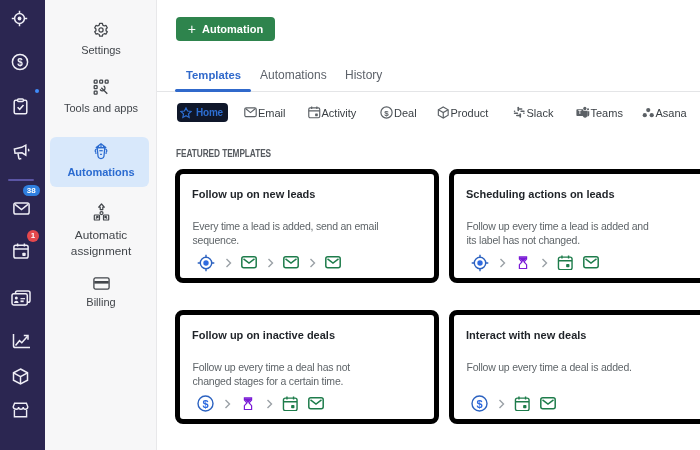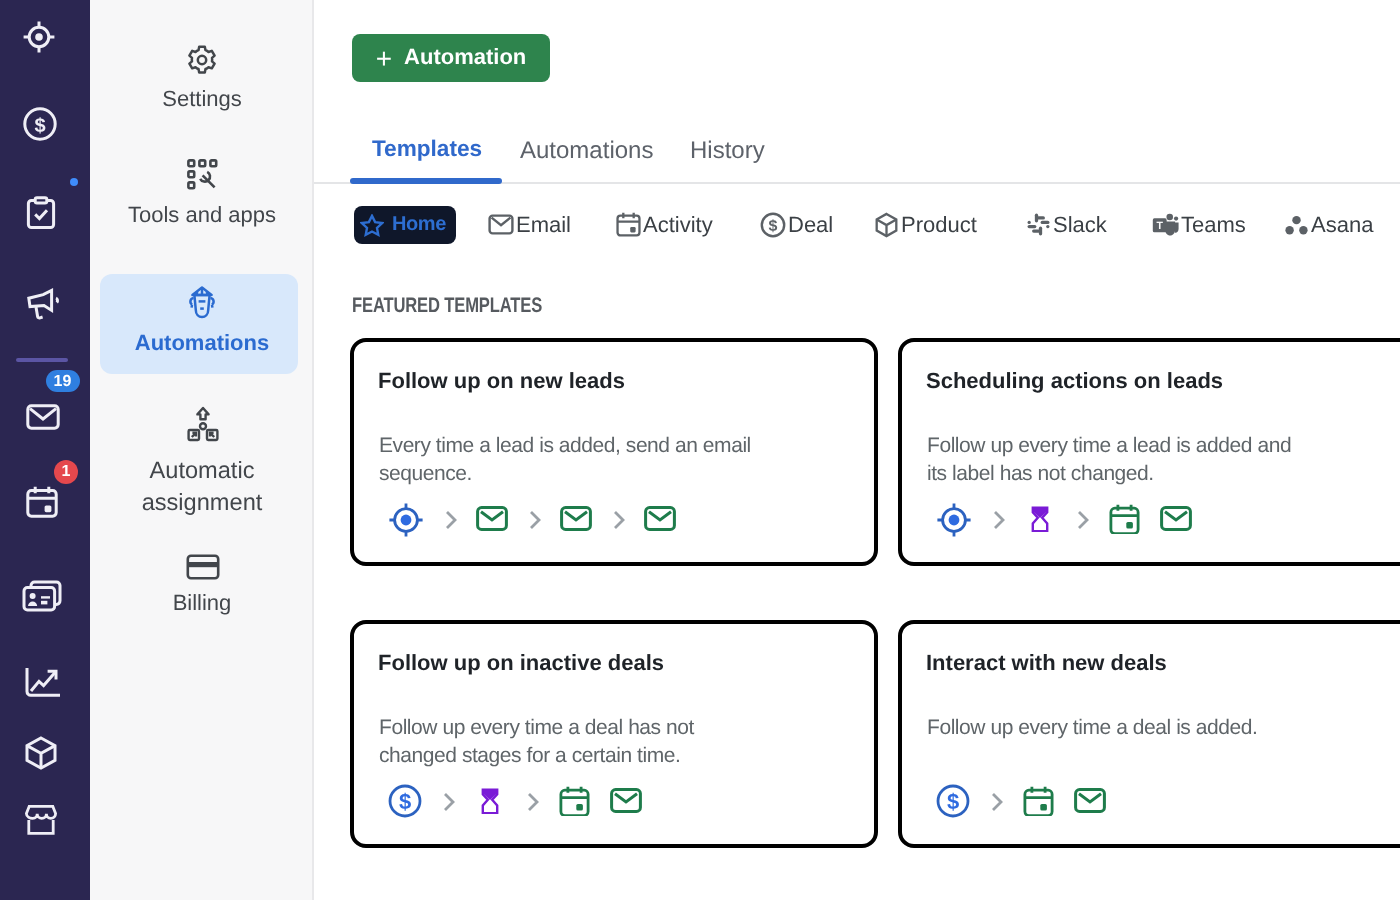--- a/index.html
+++ b/index.html
@@ -20,21 +20,21 @@
   #btn { position:absolute; left:19px; top:17px; width:99px; height:24px; background:#2e844d; border-radius:4px; color:#fff; font-size:11px; font-weight:700; display:flex; align-items:center; justify-content:center; gap:6px; }
   #btn .plus { font-weight:400; font-size:14px; margin-top:-1px; }
   .tab { position:absolute; top:68px; font-size:12px; color:#5d626a; }
   .tab.active { color:#3069cb; font-weight:700; font-size:11.3px; top:68.7px; }
   #tabline { position:absolute; left:0; top:91px; width:543px; height:1px; background:#e4e5e7; }
   #tabunder { position:absolute; left:18px; top:89px; width:76px; height:3px; background:#3069cb; border-radius:2px; }
   .chip { position:absolute; top:104px; height:17px; display:flex; align-items:center; gap:1px; font-size:11px; color:#3b4045; }
   .chip svg { flex:none; }
   #chiphome { left:20px; background:#0f172a; border-radius:4px; padding:0 5px 0 3px; margin-top:-1px; height:19px; color:#2d6ed1; font-weight:700; font-size:10px; letter-spacing:-0.2px; gap:4px; }
   #feat { position:absolute; left:19px; top:147px; font-size:10.5px; font-weight:700; color:#565a5f; letter-spacing:-0.1px; transform:scaleX(0.79); transform-origin:left center; }
-  .card { position:absolute; width:264px; height:114px; border:2px solid #000000; border-radius:8px; background:#fff; }
+  .card { position:absolute; width:264px; height:114px; border:5px solid #000000; border-radius:8px; background:#fff; }
   .card h3 { font-size:11px; font-weight:700; color:#1f2328; position:absolute; left:12px; top:13.5px; }
   .card p { font-size:10.5px; letter-spacing:-0.22px; line-height:14px; color:#5f6569; position:absolute; left:12.5px; top:45px; width:200px; }
   .icons { position:absolute; left:17px; top:78.5px; display:flex; align-items:center; gap:9.5px; height:20px; }
 </style>
 </head>
 <body>
 
 <div id="rail">
 
   <svg width="17" height="17" style="left:11px;top:10px" viewBox="0 0 17 17" fill="none" stroke="#efeef6" stroke-width="1.5">
@@ -57,21 +57,21 @@
   <svg width="18" height="16" style="left:12px;top:144px" viewBox="0 0 18 16" fill="none" stroke="#efeef6" stroke-width="1.5">
     <path d="M13.8 1.2 L13.8 11.2 L10 8.8 L3 9.3 L2.4 5.1 L9.6 3.3 Z"></path>
     <path d="M6 9.5 L6.8 14.2 C6.9 14.8 7.5 15.1 8 14.9 L9.3 14.5"></path>
     <path d="M16 5.1 C16.8 5.4 17 6.6 16.4 7.3"></path>
   </svg>
 
   <svg width="17" height="13" style="left:13px;top:201.5px" viewBox="0 0 17 13" fill="none" stroke="#efeef6" stroke-width="1.5">
     <rect x="0.9" y="0.9" width="15.2" height="11.2" rx="1.8"></rect>
     <path d="M2 2.3l6.5 5.2 6.5-5.2"></path>
   </svg>
-  <div class="badge" style="left:23px;top:185px;width:16.5px;height:11px;border-radius:6px;background:#2f7fe0;line-height:11.5px;">19</div>
+  <div class="badge" style="left:23px;top:185px;width:16.5px;height:11px;border-radius:6px;background:#2f7fe0;line-height:11.5px;">38</div>
 
   <svg width="16" height="16" style="left:13px;top:242.5px" viewBox="0 0 16 16" fill="none" stroke="#efeef6" stroke-width="1.5">
     <rect x="0.9" y="2.3" width="14.2" height="12.8" rx="1.8"></rect>
     <path d="M4.6 0.4v3.2M11.4 0.4v3.2M0.9 6.1h14.2"></path>
     <rect x="9.3" y="9.7" width="3.4" height="3.4" rx="0.8" fill="#efeef6" stroke="none"></rect>
   </svg>
   <div class="badge" style="left:27px;top:230px;width:12px;height:12px;border-radius:50%;background:#e5484d;line-height:12.5px;">1</div>
 
   <svg width="20" height="16" style="left:11px;top:290px" viewBox="0 0 20 16" fill="none" stroke="#efeef6" stroke-width="1.5">
     <path d="M4.5 3.6 V2.8 C4.5 1.8 5.3 1 6.3 1 H17.2 C18.2 1 19 1.8 19 2.8 V10.4 C19 11.4 18.2 12.2 17.2 12.2 H16.4"></path>

